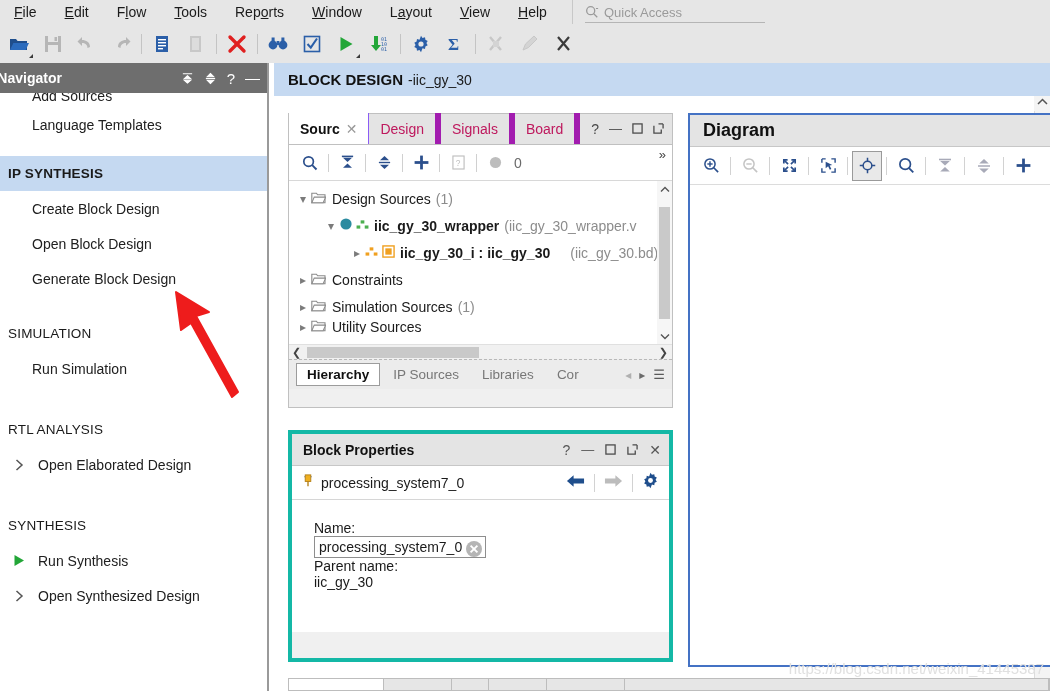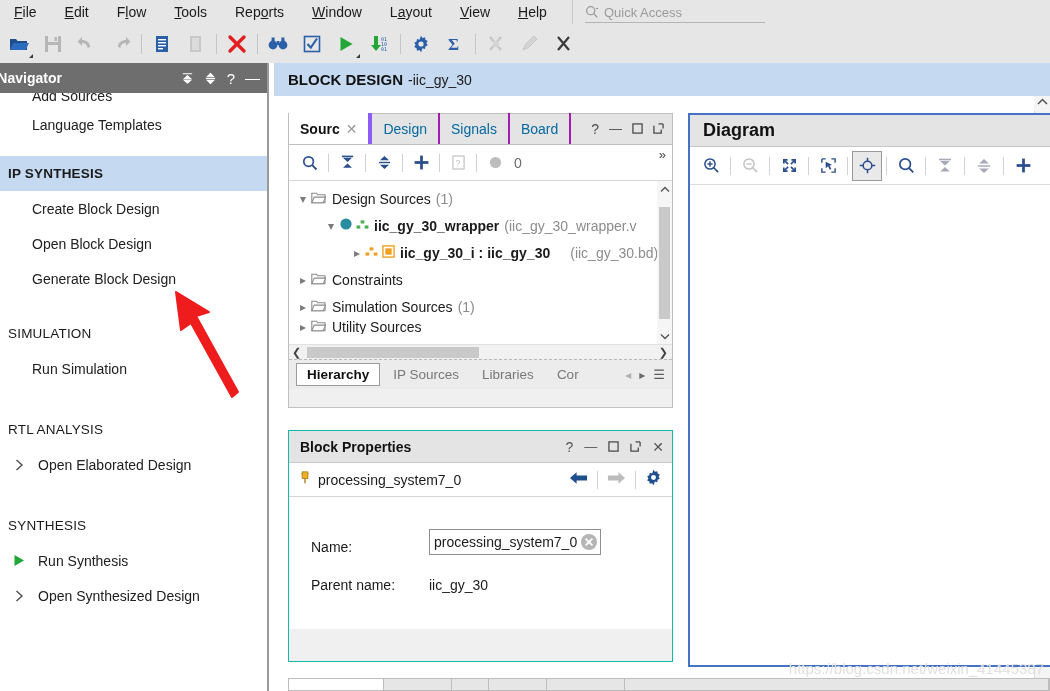--- a/index.html
+++ b/index.html
@@ -117,26 +117,26 @@
   .sources-panel {
     left: 288px; top: 113px; width: 385px; height: 295px;
     border: 1px solid #c0c0c0; background: #f0f0f0;
   }
   .tabrow {
     height: 31px; background: #e4e4e4; display: flex; align-items: flex-end;
     border-bottom: 1px solid #c0c0c0;
   }
   .tab {
     height: 31px; display: flex; align-items: center; padding: 0 11px;
-    font-size: 14px; color: #0369a1; border-right: 2px solid #a21caf;
+    font-size: 14px; color: #be185d; border-right: 6px solid #a21caf;
     white-space: nowrap; gap: 6px;
   }
   .tab.active {
     background: #ffffff; color: #111111; font-weight: bold;
-    border-right: 4px solid #8b5cf6;
+    border-right: 1px solid #8b5cf6;
   }
   .tab .x { color: #9a9a9a; font-size: 14px; font-weight: normal; }
   .tabrow-right {
     margin-left: auto; display: flex; align-items: center; gap: 10px;
     padding: 0 8px 0 10px; height: 31px; color: #555;
   }
   .srctoolbar {
     height: 36px; background: #ffffff; display: flex; align-items: center;
     padding-left: 6px; border-bottom: 1px solid #d8d8d8; position: relative;
   }
@@ -179,38 +179,38 @@
   .btab.active {
     background: #ffffff; color: #111; font-weight: bold;
     border: 1px solid #9c9c9c;
   }
   .btab-nav { margin-left: auto; display: flex; align-items: center; gap: 8px;
               padding-right: 8px; color: #7a7a7a; }
 
   
   .blockprops-panel {
     left: 288px; top: 430px; width: 385px; height: 232px;
-    border: 1px solid #14b8a6; background: #f0f0f0;
+    border: 4px solid #14b8a6; background: #f0f0f0;
   }
   .bp-header {
     height: 32px; background: #e4e4e4; display: flex; align-items: center;
     padding: 0 8px 0 11px; border-bottom: 1px solid #c7c7c7;
   }
   .bp-header .t { font-size: 14px; font-weight: bold; color: #111; }
   .bp-header .icons { margin-left: auto; display: flex; align-items: center;
                       gap: 11px; color: #555; }
   .bp-sub {
     height: 34px; background: #ffffff; display: flex; align-items: center;
     padding: 0 10px 0 9px; border-bottom: 1px solid #d6d6d6;
   }
   .bp-sub .name { font-size: 14px; color: #1a1a1a; margin-left: 6px; }
   .bp-sub .acts { margin-left: auto; display: flex; align-items: center; gap: 0; }
   .bp-actsep { width: 1px; height: 18px; background: #d2d2d2; margin: 0 9px; }
   .bp-form { background: #ffffff; height: 132px; padding: 20px 0 0 22px; }
-  .bp-field { display: flex; align-items: flex-end; height: 38px; }
+  .bp-field { display: flex; align-items: flex-start; height: 38px; flex-direction: column; }
   .bp-label { font-size: 14px; color: #1a1a1a; width: 118px; }
   .bp-input {
     width: 172px; height: 26px; border: 1px solid #8e8e8e; background: #ffffff;
     display: flex; align-items: center; padding-left: 4px; position: relative;
   }
   .bp-input span { font-size: 14px; color: #1a1a1a; }
   .bp-clear {
     position: absolute; right: 2px; top: 3px; width: 18px; height: 18px;
   }
   .bp-value { font-size: 14px; color: #1a1a1a; }

